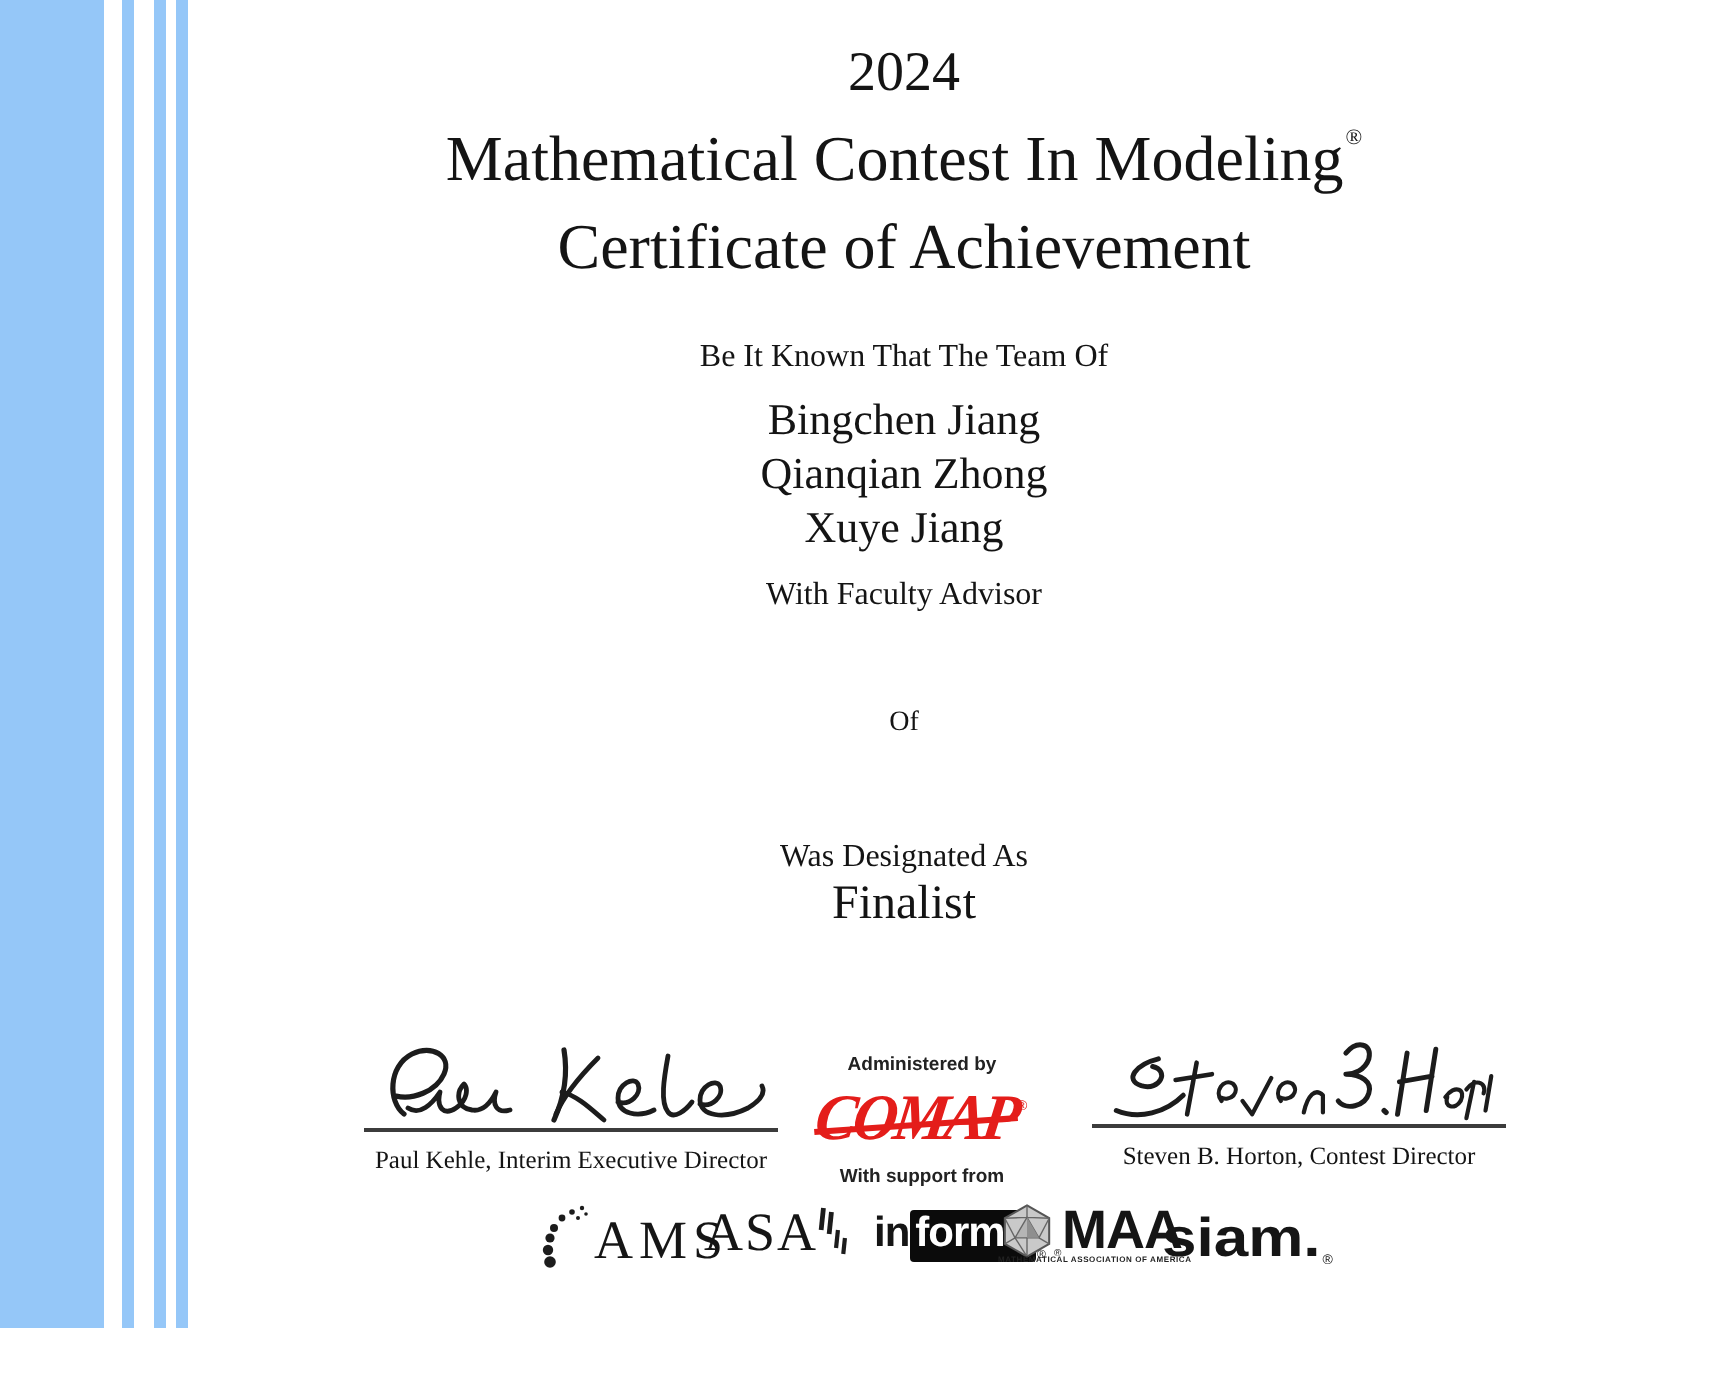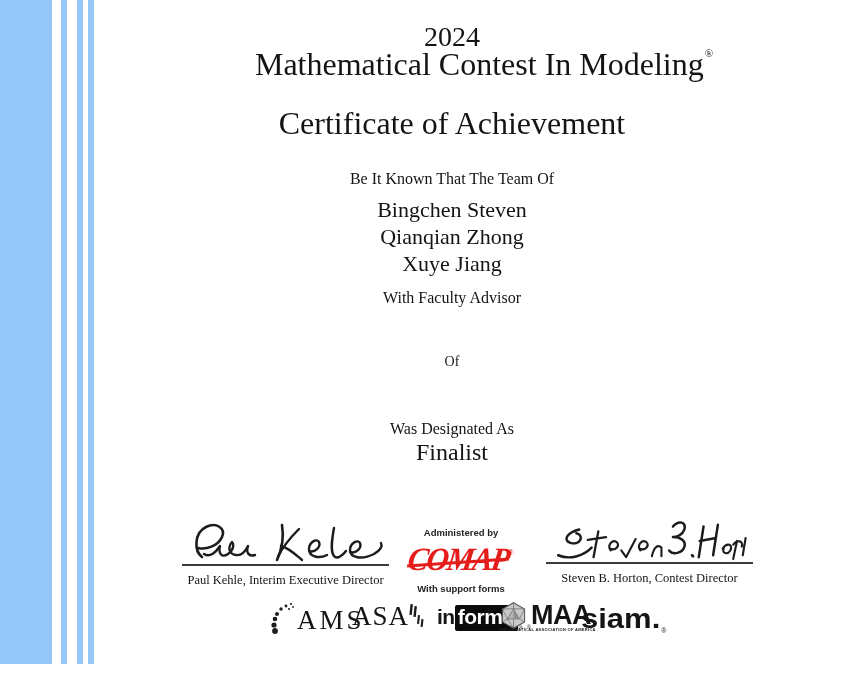--- a/index.html
+++ b/index.html
@@ -8,21 +8,21 @@
   
   .band{position:absolute;top:0;left:0;width:52px;height:664px;background:#95c7f8;}
   .stripe{position:absolute;top:0;height:664px;background:#95c7f8;}
   .stripe.s1{left:61px;width:6px;}
   .stripe.s2{left:77px;width:6px;}
   .stripe.s3{left:88px;width:6px;}
   
   .content{position:absolute;left:94px;top:0;width:716px;height:100%;}
   .cline{position:absolute;left:0;width:100%;text-align:center;white-space:nowrap;}
   .year{top:21px;font-size:28px;}
-  .title1{top:46px;font-size:32px;padding-left:32px;}
+  .title1{top:61px;font-size:32px;}
   .title2{top:105px;font-size:32px;}
   .reg-sup{font-size:11px;vertical-align:18px;margin-left:1px;}
   .small-label{font-size:16px;}
   .team-intro{top:170px;}
   .name{font-size:22px;}
   .name1{top:197px;} .name2{top:224px;} .name3{top:251px;}
   .advisor-label{top:289px;}
   .advisor-name{top:308px;font-size:22px;}
   .of-label{top:354px;font-size:14px;}
   .institution{top:376px;font-size:25px;}
@@ -79,21 +79,21 @@
   <div class="stripe s1"></div>
   <div class="stripe s2"></div>
   <div class="stripe s3"></div>
 
   <div class="content">
     <div class="cline year">2024</div>
     <div class="cline title1"><span>Mathematical Contest In Modeling</span><span class="reg-sup">®</span></div>
     <div class="cline title2">Certificate of Achievement</div>
 
     <div class="cline small-label team-intro">Be It Known That The Team Of</div>
-    <div class="cline name name1">Bingchen Steven</div>
+    <div class="cline name name1">Bingchen Jiang</div>
     <div class="cline name name2">Qianqian Zhong</div>
     <div class="cline name name3">Xuye Jiang</div>
 
     <div class="cline small-label advisor-label">With Faculty Advisor</div>
 
     <div class="cline of-label">Of</div>
 
     <div class="cline small-label designated">Was Designated As</div>
     <div class="cline designation">Finalist</div>
   </div>
@@ -111,21 +111,21 @@
     <hr class="sig-rule">
     <div class="sig-caption">Paul Kehle, Interim Executive Director</div>
   </div>
 
   <div class="adminblock">
     <div class="admin-label">Administered by</div>
     <div class="comap-wrap">
       <span class="comap-text">COMAP</span><span class="comap-reg">®</span>
       <div class="comap-swoosh"></div>
     </div>
-    <div class="support-label">With support forms</div>
+    <div class="support-label">With support from</div>
   </div>
 
   <div class="sigblock sig-right">
     <svg class="sig-svg" viewBox="0 0 207 46">
       <path class="ink" stroke-width="2.6" d="M30,13 C18,16 12,24 21,27 C31,30 36,19 27,17 M8,40 C20,45 34,41 43,32"></path>
       <path class="ink" stroke-width="2.4" d="M50,15 L45,42 M39,24 L58,21"></path>
       <path class="ink" stroke-width="2.2" d="M62,33 C68,36 73,30 69,26 C64,23 59,30 63,35 M74,35 L79,42 L89,23"></path>
       <path class="ink" stroke-width="2.2" d="M93,33 C99,36 104,30 100,26 C95,23 90,30 94,35 M106,41 C108,32 112,28 116,32 L116,41"></path>
       <path class="ink" stroke-width="2.6" d="M128,10 C134,3 142,5 140,13 C138,19 132,21 128,21 C136,21 142,25 140,31 C138,38 128,40 124,35"></path>
       <path class="ink" stroke-width="2.8" d="M148,40 L149,41"></path>

